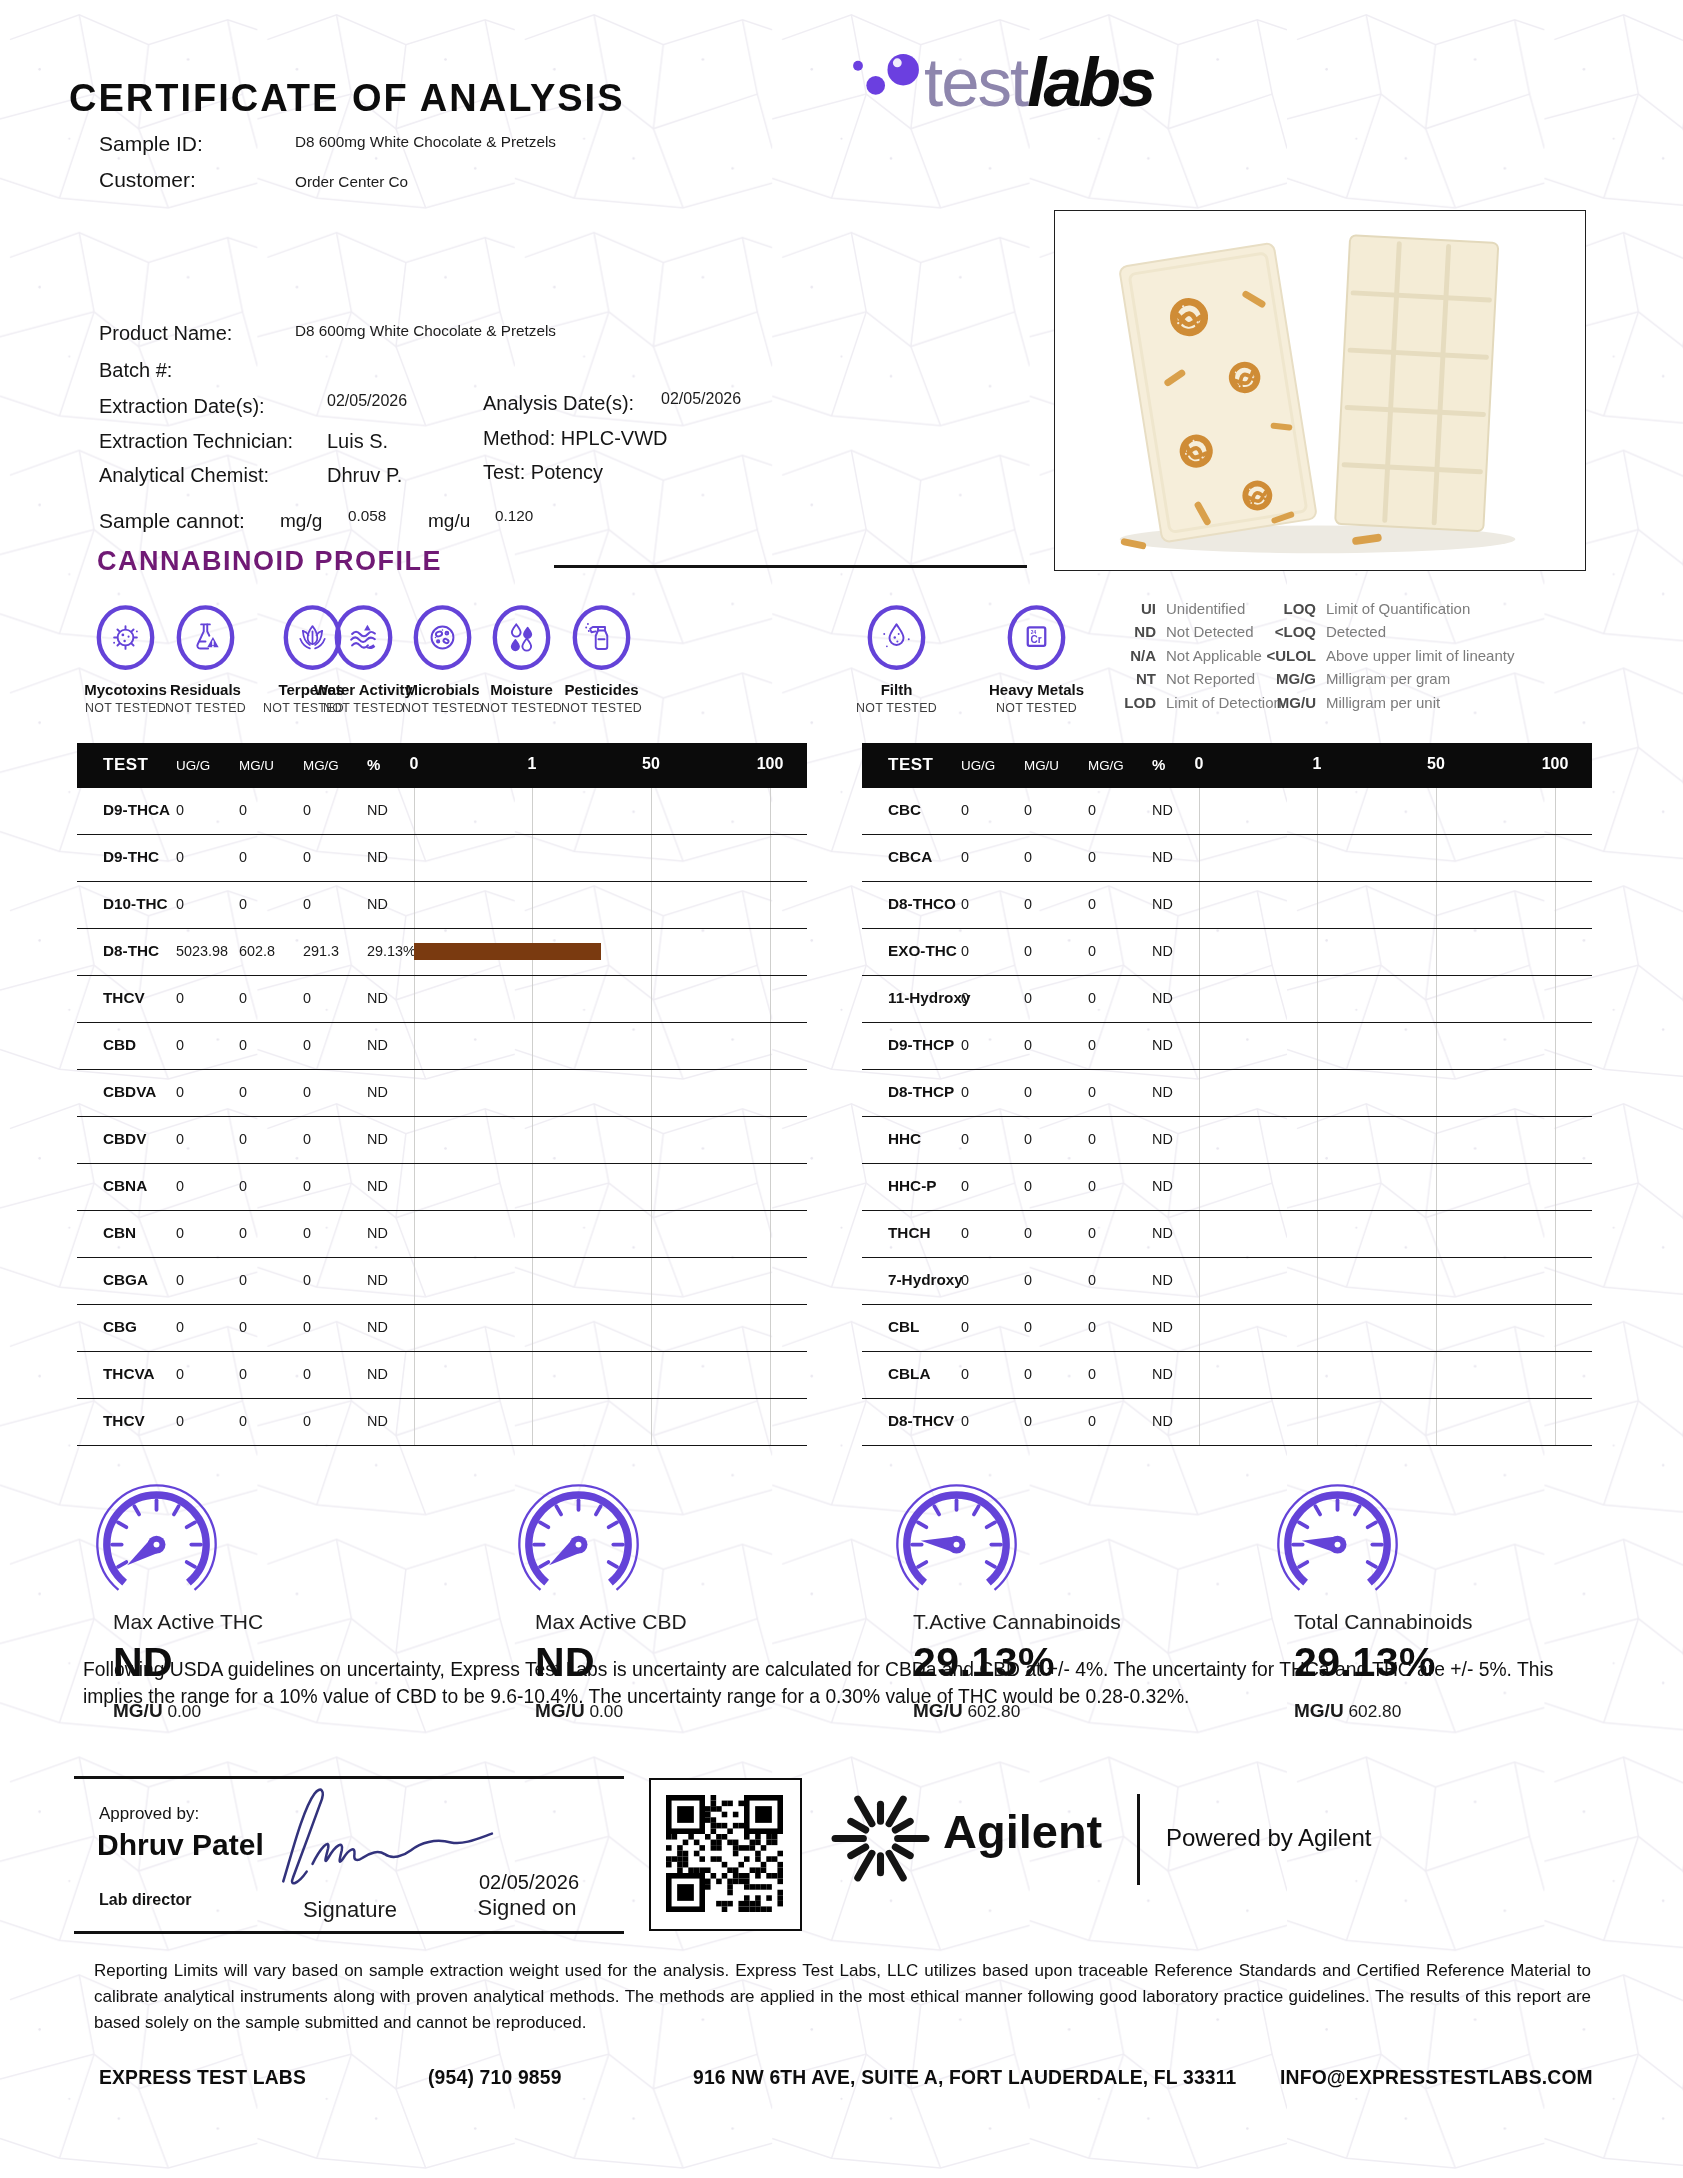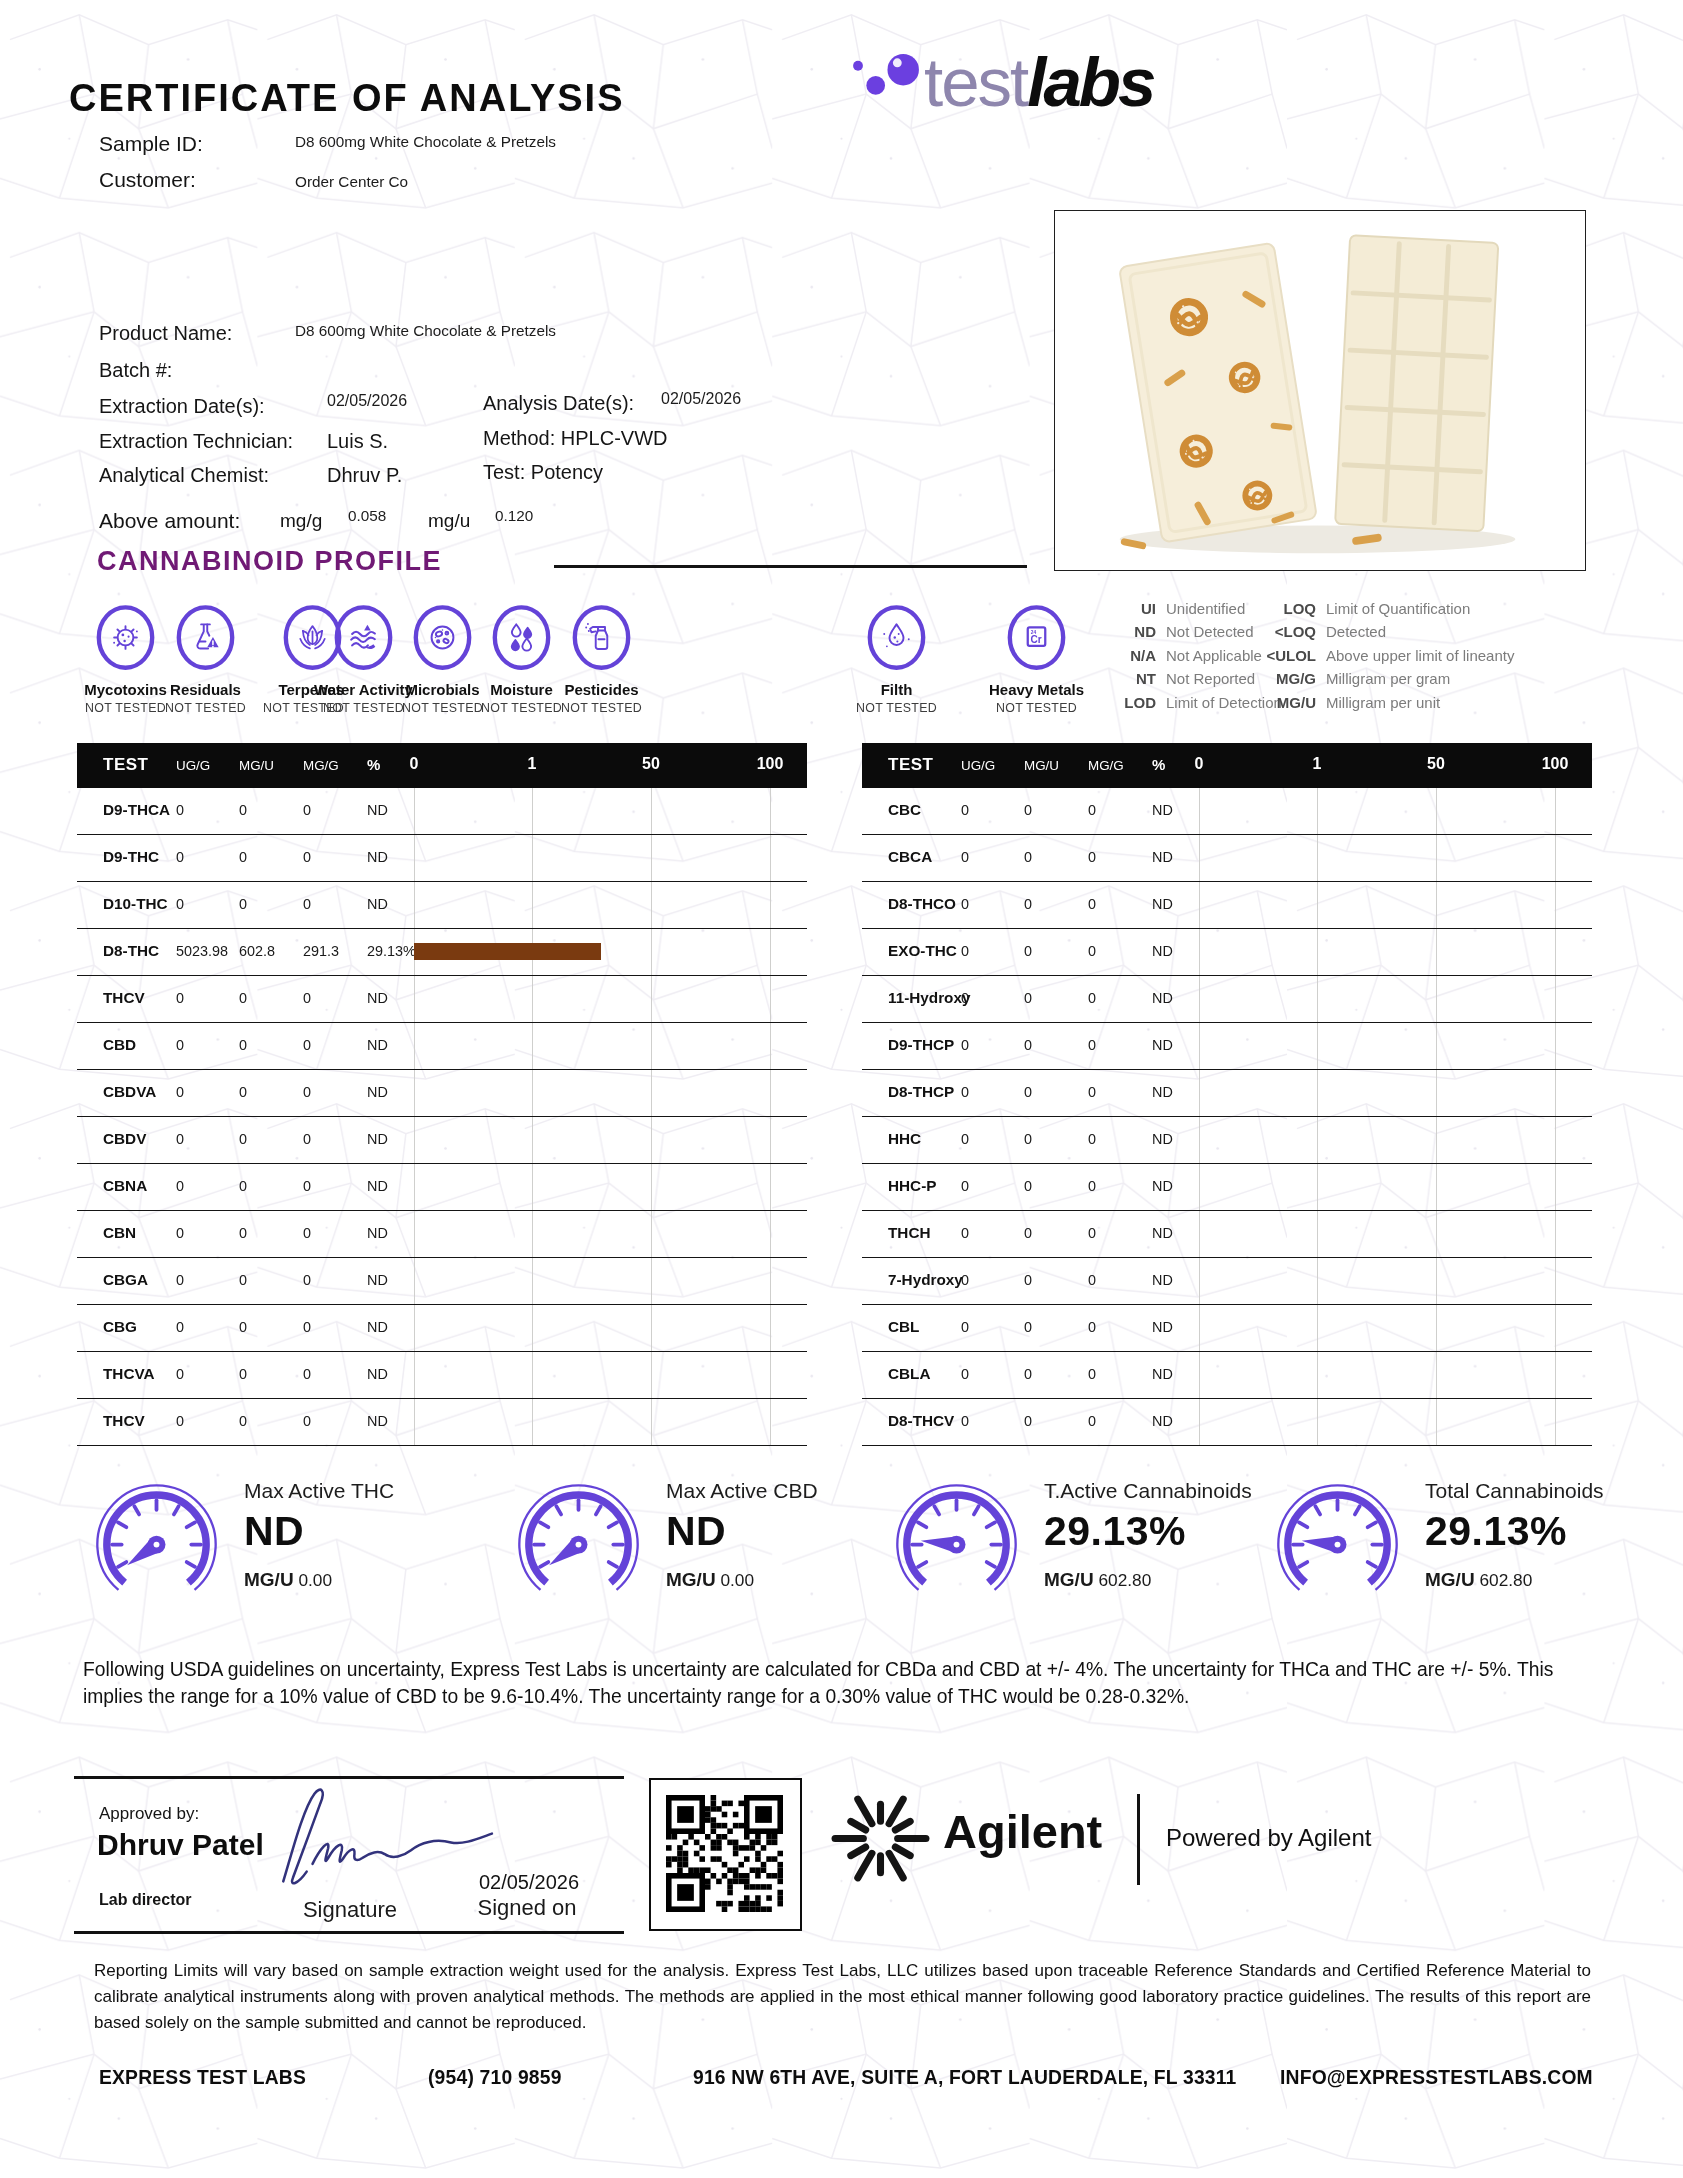--- a/index.html
+++ b/index.html
@@ -49,21 +49,21 @@
   .h-pct{top:13px;font-size:15px;font-weight:700;}
   .scale-num{top:12px;font-size:16px;font-weight:700;transform:translateX(-50%);}
   .t-row{position:relative;height:46px;border-bottom:1.6px solid #151515;}
   .t-row span{position:absolute;}
   .r-test{top:13px;font-size:15.3px;font-weight:700;color:#111;}
   .r-v{top:14px;font-size:14.4px;color:#1a1a1a;}
   .gl{position:absolute;top:0;bottom:0;width:1px;background:#cfcfcd;}
   .bar{position:absolute;top:14px;height:17px;background:#7a3a10;}
 
   
-  .gauge{position:absolute;top:1477px;display:flex;}
+  .gauge{position:absolute;top:1477px;display:flex;flex-direction:column;}
   .g-svg{width:131px;height:131px;flex:none;}
   .g-text{margin-left:22px;margin-top:2px;}
   .g-label{font-size:21px;color:#1d1d1d;}
   .g-value{font-size:41px;font-weight:800;color:#0e0e0e;margin-top:5px;letter-spacing:0.5px;}
   .g-unit{margin-top:14px;font-size:17.3px;color:#1a1a1a;}
   .g-unit b{font-size:19px;font-weight:800;}
 
   .uncertainty{left:83px;top:1657px;width:1533px;font-size:19.3px;line-height:1.38;color:#101010;}
 
   
@@ -282,21 +282,21 @@
   <div class="abs lbl" style="left:99px;top:388px">Extraction Date(s):</div>
   <div class="abs val" style="left:327px;top:392px;font-size:16px">02/05/2026</div>
   <div class="abs lbl" style="left:483px;top:385px">Analysis Date(s):</div>
   <div class="abs val" style="left:661px;top:390px;font-size:16px">02/05/2026</div>
   <div class="abs lbl" style="left:99px;top:423px">Extraction Technician:</div>
   <div class="abs lbl" style="left:327px;top:423px">Luis S.</div>
   <div class="abs lbl" style="left:483px;top:420px">Method: HPLC-VWD</div>
   <div class="abs lbl" style="left:99px;top:457px">Analytical Chemist:</div>
   <div class="abs lbl" style="left:327px;top:457px">Dhruv P.</div>
   <div class="abs lbl" style="left:483px;top:454px">Test: Potency</div>
-  <div class="abs lbl lbl-big" style="left:99px;top:502px">Above amount:</div>
+  <div class="abs lbl lbl-big" style="left:99px;top:502px">Sample cannot:</div>
   <div class="abs lbl" style="left:280px;top:503px;font-size:19px">mg/g</div>
   <div class="abs val" style="left:348px;top:507px">0.058</div>
   <div class="abs lbl" style="left:428px;top:503px;font-size:19px">mg/u</div>
   <div class="abs val" style="left:495px;top:507px">0.120</div>
 
   <div class="abs sec-title">CANNABINOID PROFILE</div>
   <div class="abs sec-line"></div>
 
   <div id="screens">
       <div class="screen-panel" style="left: 66px;"><svg class="ring" viewBox="0 0 72 80">

